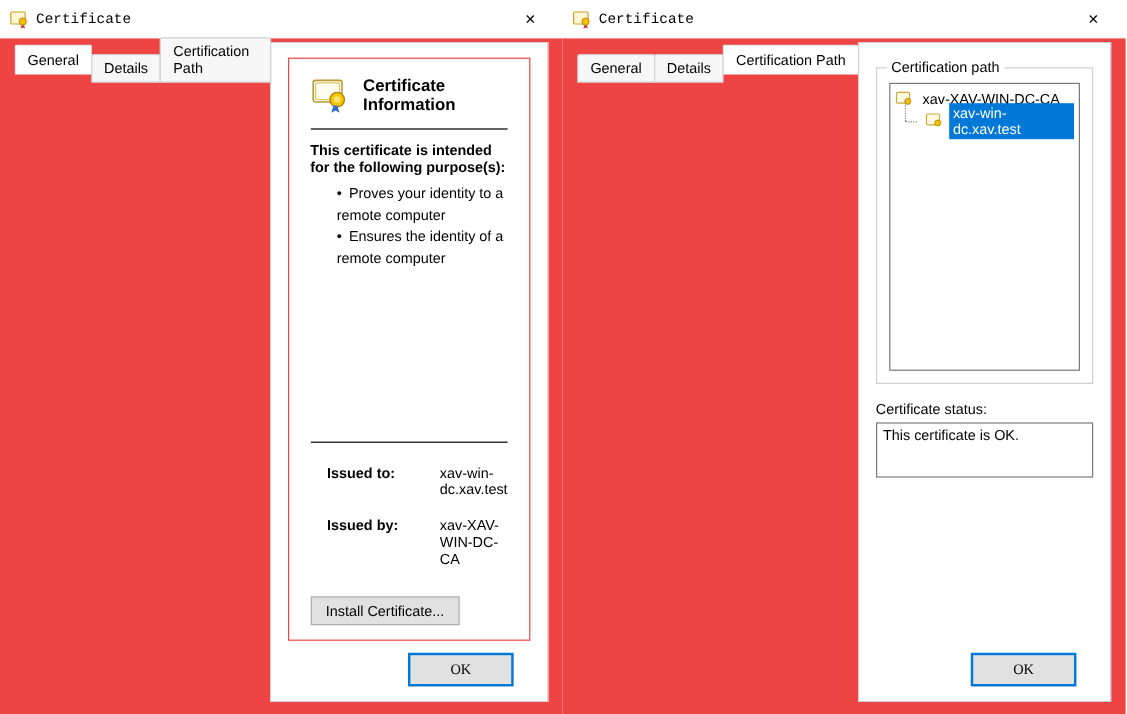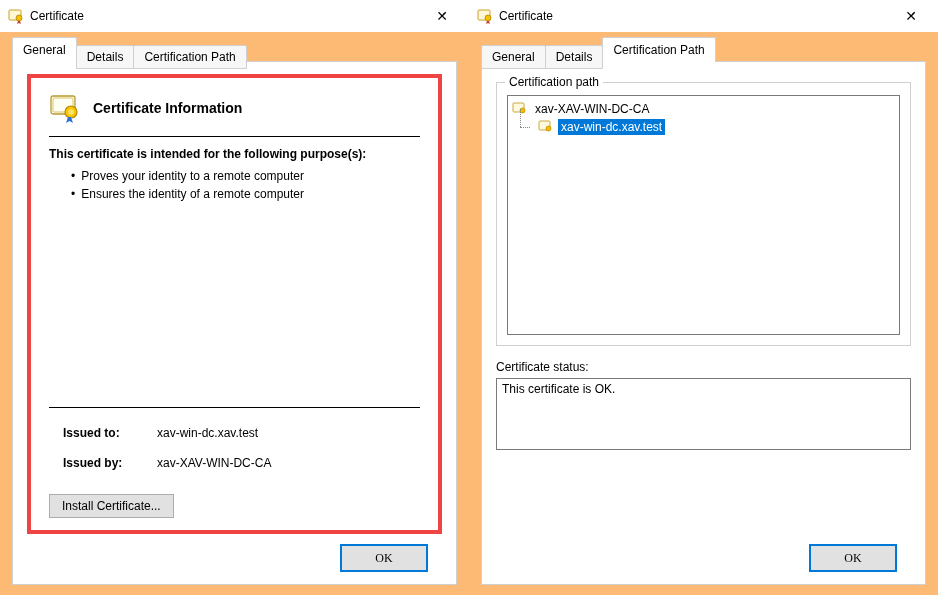--- a/index.html
+++ b/index.html
@@ -18,40 +18,41 @@
       background: #ffffff;
       display: flex;
       flex-direction: column;
     }
     
     .titlebar {
       display: flex;
       align-items: center;
       height: 32px;
       padding: 0 8px 0 8px;
+      font-family: Liberation Mono, monospace;
     }
     .titlebar .app-icon {
       width: 16px; height:16px;
       margin-right: 6px;
       display:flex;align-items:center;justify-content:center;
     }
     .titlebar .title { flex: 1; font-size: 12px; color: #000; }
     .titlebar .close {
       width: 38px; height: 28px;
       display:flex; align-items:center; justify-content:center;
       font-size: 14px; color: #000;
       cursor: pointer;
     }
 
     .client {
       flex:1;
       padding: 4px 12px 10px 12px;
       display:flex;
-      flex-direction: column;
-      background:#fdba74;
+      flex-direction: row;
+      background:#ef4444;
     }
     
     .tabstrip {
       display:flex;
       align-items:flex-end;
       height: 26px;
     }
     .tab {
       border: 1px solid #d0d0d0;
       border-bottom: none;
@@ -82,21 +83,21 @@
       flex:1;
       margin-top: -1px;
       background:#fff;
       padding: 12px 14px;
       display:flex;
       flex-direction:column;
     }
 
     
     .inner-panel {
-      border: 4px solid #ef4444;
+      border: 1px solid #ef4444;
       background: #fff;
       padding: 14px 18px 12px 18px;
       flex: 1;
       display:flex;
       flex-direction:column;
     }
     .cert-header {
       display:flex;
       align-items:center;
       gap: 12px;
@@ -189,21 +190,21 @@
     }
     .tree-label { padding: 1px 3px; }
     .tree-label.selected { background:#0078d7; color:#fff; }
 
     .view-cert-row { display:flex; justify-content:flex-end; padding-top:10px; }
 
     .status-label { margin-top: 14px; font-size:12px; }
     .status-box {
       border:1px solid #7a7a7a;
       background:#fff;
-      height: 72px;
+      height: 46px;
       margin-top:4px;
       padding: 3px 5px;
       font-size:12px;
     }
   </style>
 </head>
 <body>
 
 <div class="dialog">
   <div class="titlebar">

